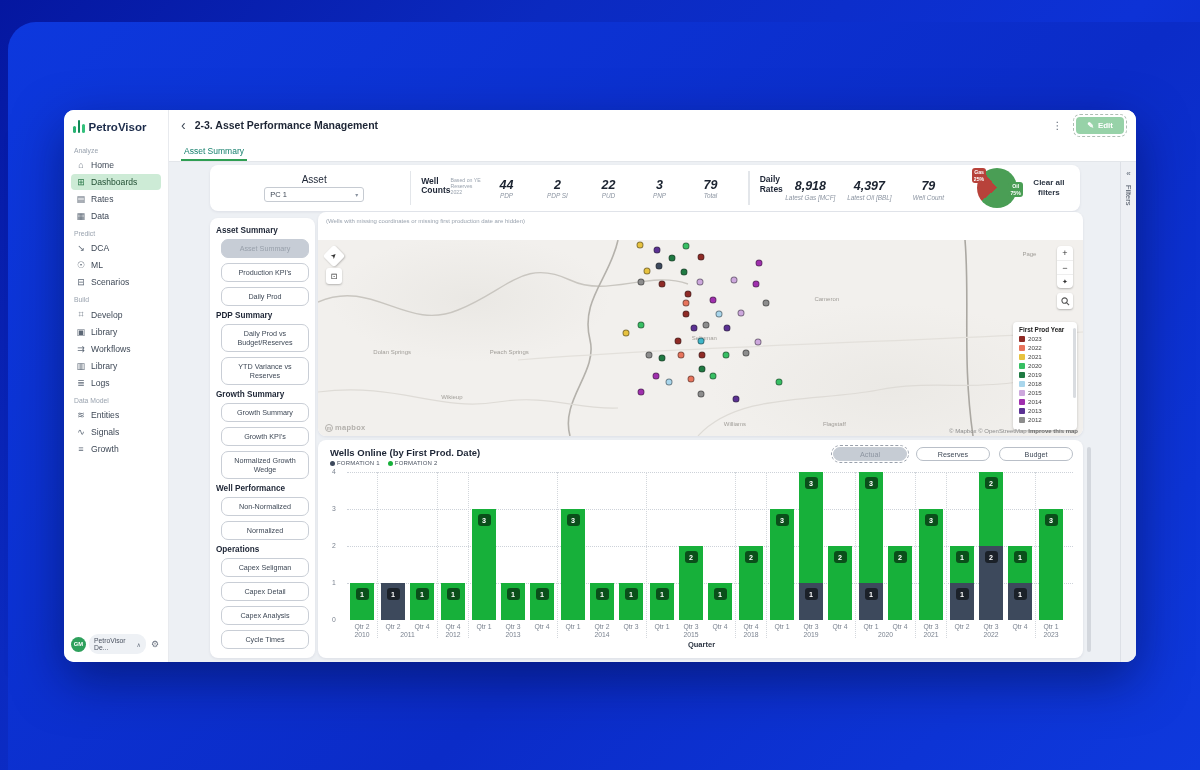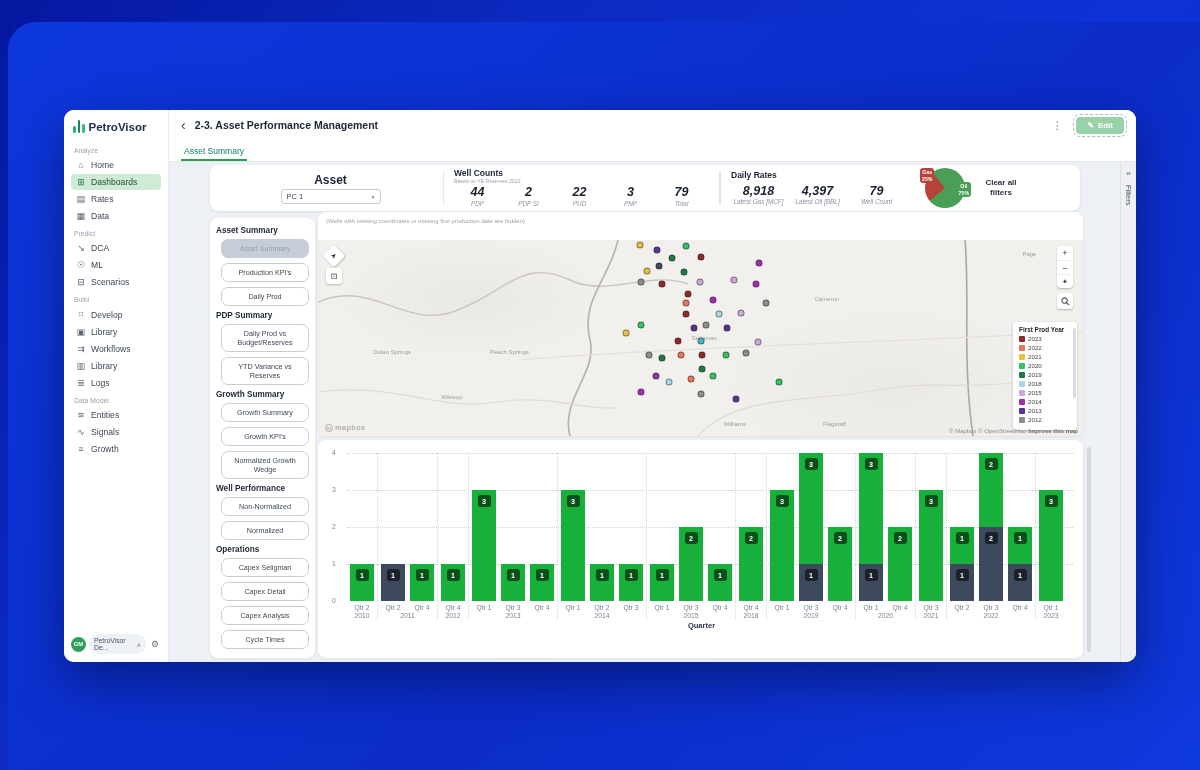--- a/index.html
+++ b/index.html
@@ -46,26 +46,26 @@
     display:flex; flex-direction:column; align-items:center; padding-top:7px; gap:7px; }
   .collapse-ic { font-size:8px; color:#5a6472; cursor:pointer; }
   .filters-label { writing-mode:vertical-rl; font-size:7.5px; color:#4a5260; }
   .content-scrollbar { position:absolute; left:918px; top:285px; width:4px; height:205px; background:#d3d7dd; border-radius:2px; }
 
   .card { position:absolute; background:#fff; border-radius:8px; box-shadow:0 1px 3px rgba(20,30,60,.08); }
 
   
   .kpi-card { left:41px; top:3px; width:870px; height:46px; display:flex; align-items:center; padding:4px 8px; }
   .kpi-asset { width:225px; display:flex; flex-direction:column; align-items:center; gap:2px; }
-  .kpi-asset .lbl { font-size:12px; font-weight:bold; color:#1d2535; }
+  .kpi-asset .lbl { font-size:10px; font-weight:normal; color:#1d2535; }
   .asset-select { width:100px; height:15px; border:1px solid #c6cbd2; border-radius:3px; background:#fff; display:flex; align-items:center;
     padding:0 5px; font-size:7.5px; color:#3e4856; cursor:pointer; }
   .asset-select .chev { margin-left:auto; color:#8a93a0; font-size:6px; }
   .kpi-divider { width:1px; height:34px; background:#e3e6ea; }
-  .kpi-group { padding:0 10px; display:flex; flex-direction:column; }
+  .kpi-group { padding:0 10px; display:flex; }
   .kpi-group .g-title { font-size:8.5px; font-weight:bold; color:#1d2535; line-height:1.1; }
   .kpi-group .g-sub { font-size:5.2px; color:#9aa3af; }
   .stats-row { display:flex; margin-top:1px; }
   .stat { display:flex; flex-direction:column; align-items:center; margin-right:4px;font-style:italic; }
   .stat .v { font-size:12.5px; font-weight:bold; color:#1b2330; line-height:1.15; }
   .stat .l { font-size:6.4px; color:#8a93a0; white-space:nowrap; }
   .wc .stat { width:47px; }
   .aa .stat { width:53px; }
   .dr .stat { width:55px; }
   .pie-wrap { position:relative; width:46px; min-width:46px; height:42px; margin:0 4px; }
@@ -474,20 +474,38 @@
             <b>Improve this map</b>
           </div>
           <div class="mapbox-logo">
             <span class="mb-o">m</span>
             <span>mapbox</span>
           </div>
         </div>
       </div>
 
       <div class="card chart-card">
+        <div class="chart-head">
+          <div class="chart-title">Wells Online (by First Prod. Date)</div>
+          <div class="chart-legend" id="chart-legend">
+              <span class="cl-item">
+                <span class="cl-dot" style="background: rgb(61, 73, 92);"></span>
+                <span>FORMATION 1</span>
+              </span>
+              <span class="cl-item">
+                <span class="cl-dot" style="background: rgb(23, 176, 58);"></span>
+                <span>FORMATION 2</span>
+              </span>
+            </div>
+          <div class="chart-btns" id="chart-btns">
+              <span class="pill-btn active">Actual</span>
+              <span class="pill-btn">Reserves</span>
+              <span class="pill-btn">Budget</span>
+            </div>
+        </div>
         <div class="plot-wrap">
           <div id="plot-grid">
               <span class="ylab" style="top: 144px;">0</span>
               <div class="gridline" style="top: 111px;"></div>
               <span class="ylab" style="top: 107px;">1</span>
               <div class="gridline" style="top: 74px;"></div>
               <span class="ylab" style="top: 70px;">2</span>
               <div class="gridline" style="top: 37px;"></div>
               <span class="ylab" style="top: 33px;">3</span>
               <div class="gridline" style="top: 0px;"></div>

